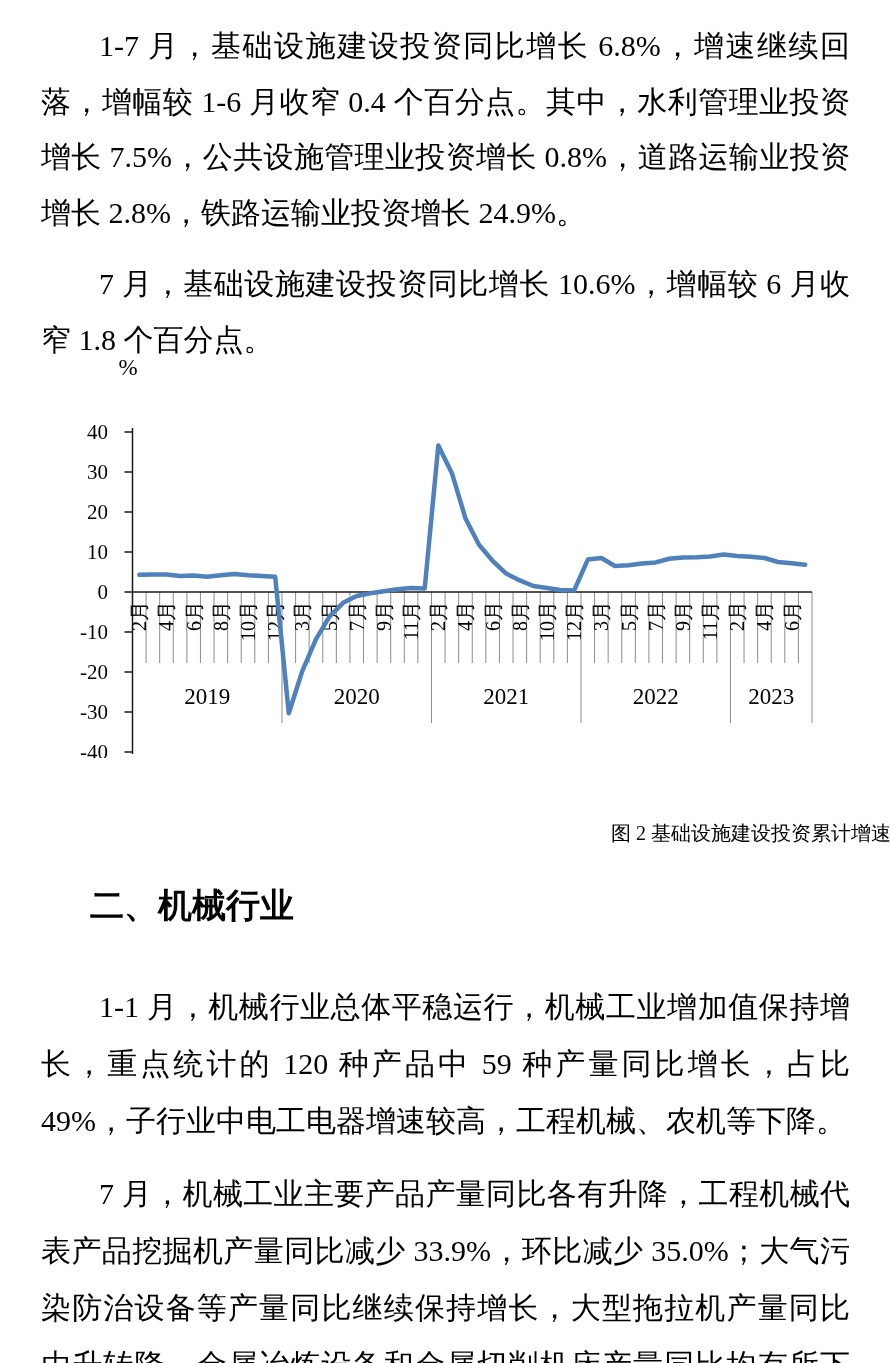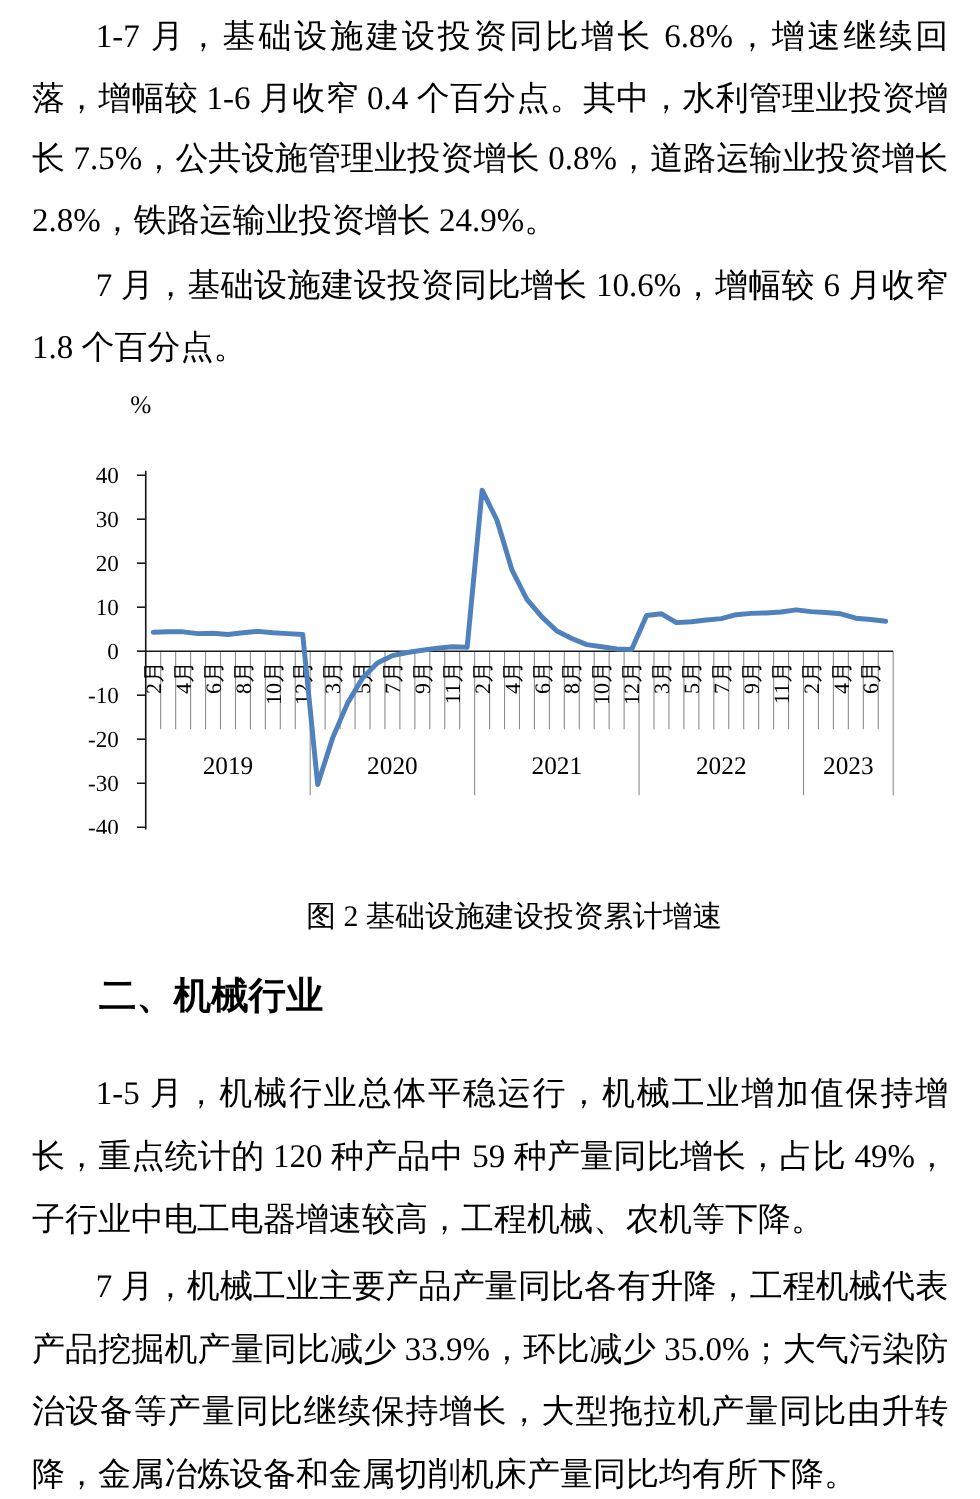--- a/index.html
+++ b/index.html
@@ -9,25 +9,25 @@
     background:#ffffff;
     font-family:"Liberation Serif","DejaVu Serif",serif;
     color:#000000;
     overflow:hidden;
   }
   .bodytext{
     position:absolute;left:25px;right:25px;
     font-size:30px;line-height:55.6px;
     text-align:justify;
   }
-  .bodytext p{margin:4px;text-indent:58px;}
+  .bodytext p{margin:16px;text-indent:58px;}
   .bodytext-lower{line-height:57px;}
   .figure-caption{
     position:absolute;left:0;right:0;top:813px;
-    text-align:center;font-size:27px;line-height:40px;padding-left:44px;
+    text-align:right;font-size:20px;line-height:40px;padding-left:44px;
   }
   .section-heading{
     position:absolute;left:90px;top:883px;
     font-family:"Liberation Sans","DejaVu Sans",sans-serif;
     font-weight:bold;font-size:34px;line-height:44px;
     color:#000000;
     text-align:center;
   }
   .chart-box{
     position:absolute;left:0;top:358px;width:891px;height:400px;
@@ -158,17 +158,17 @@
         </g>
         <path d="M139.3,216.8 L152.9,216.4 L166.5,216.4 L180.1,218.0 L193.7,217.6 L207.2,218.8 L220.8,217.2 L234.4,216.0 L248.0,217.2 L261.6,218.0 L275.2,218.8 L288.8,355.2 L302.4,312.8 L316.0,281.2 L329.6,258.4 L343.1,244.8 L356.7,238.0 L370.3,235.2 L383.9,233.2 L397.5,231.2 L411.1,230.0 L424.7,230.4 L438.3,87.6 L451.9,115.2 L465.5,160.4 L479.0,186.8 L492.6,202.8 L506.2,215.6 L519.8,222.4 L533.4,228.0 L547.0,230.0 L560.6,232.0 L574.2,232.4 L587.8,201.6 L601.4,200.0 L614.9,208.0 L628.5,207.2 L642.1,205.6 L655.7,204.4 L669.3,200.8 L682.9,199.6 L696.5,199.2 L710.1,198.4 L723.7,196.4 L737.3,198.0 L750.8,198.8 L764.4,200.0 L778.0,204.0 L791.6,205.2 L805.2,206.8" fill="none" stroke="#4F81BD" stroke-width="4.5" stroke-linejoin="round" stroke-linecap="round"></path>
       </svg>
   </div>
 
   <div class="figure-caption">图 2 基础设施建设投资累计增速</div>
 
   <div class="section-heading">二、机械行业</div>
 
   <div class="bodytext bodytext-lower" style="top:962px;">
-    <p>1-5 月，机械行业总体平稳运行，机械工业增加值保持增长，重点统计的 120 种产品中 59 种产量同比增长，占比 49%，子行业中电工电器增速较高，工程机械、农机等下降。</p>
+    <p>1-1 月，机械行业总体平稳运行，机械工业增加值保持增长，重点统计的 120 种产品中 59 种产量同比增长，占比 49%，子行业中电工电器增速较高，工程机械、农机等下降。</p>
     <p>7 月，机械工业主要产品产量同比各有升降，工程机械代表产品挖掘机产量同比减少 33.9%，环比减少 35.0%；大气污染防治设备等产量同比继续保持增长，大型拖拉机产量同比由升转降，金属冶炼设备和金属切削机床产量同比均有所下降。</p>
   </div>
 
 </div>
 
 </body></html>

